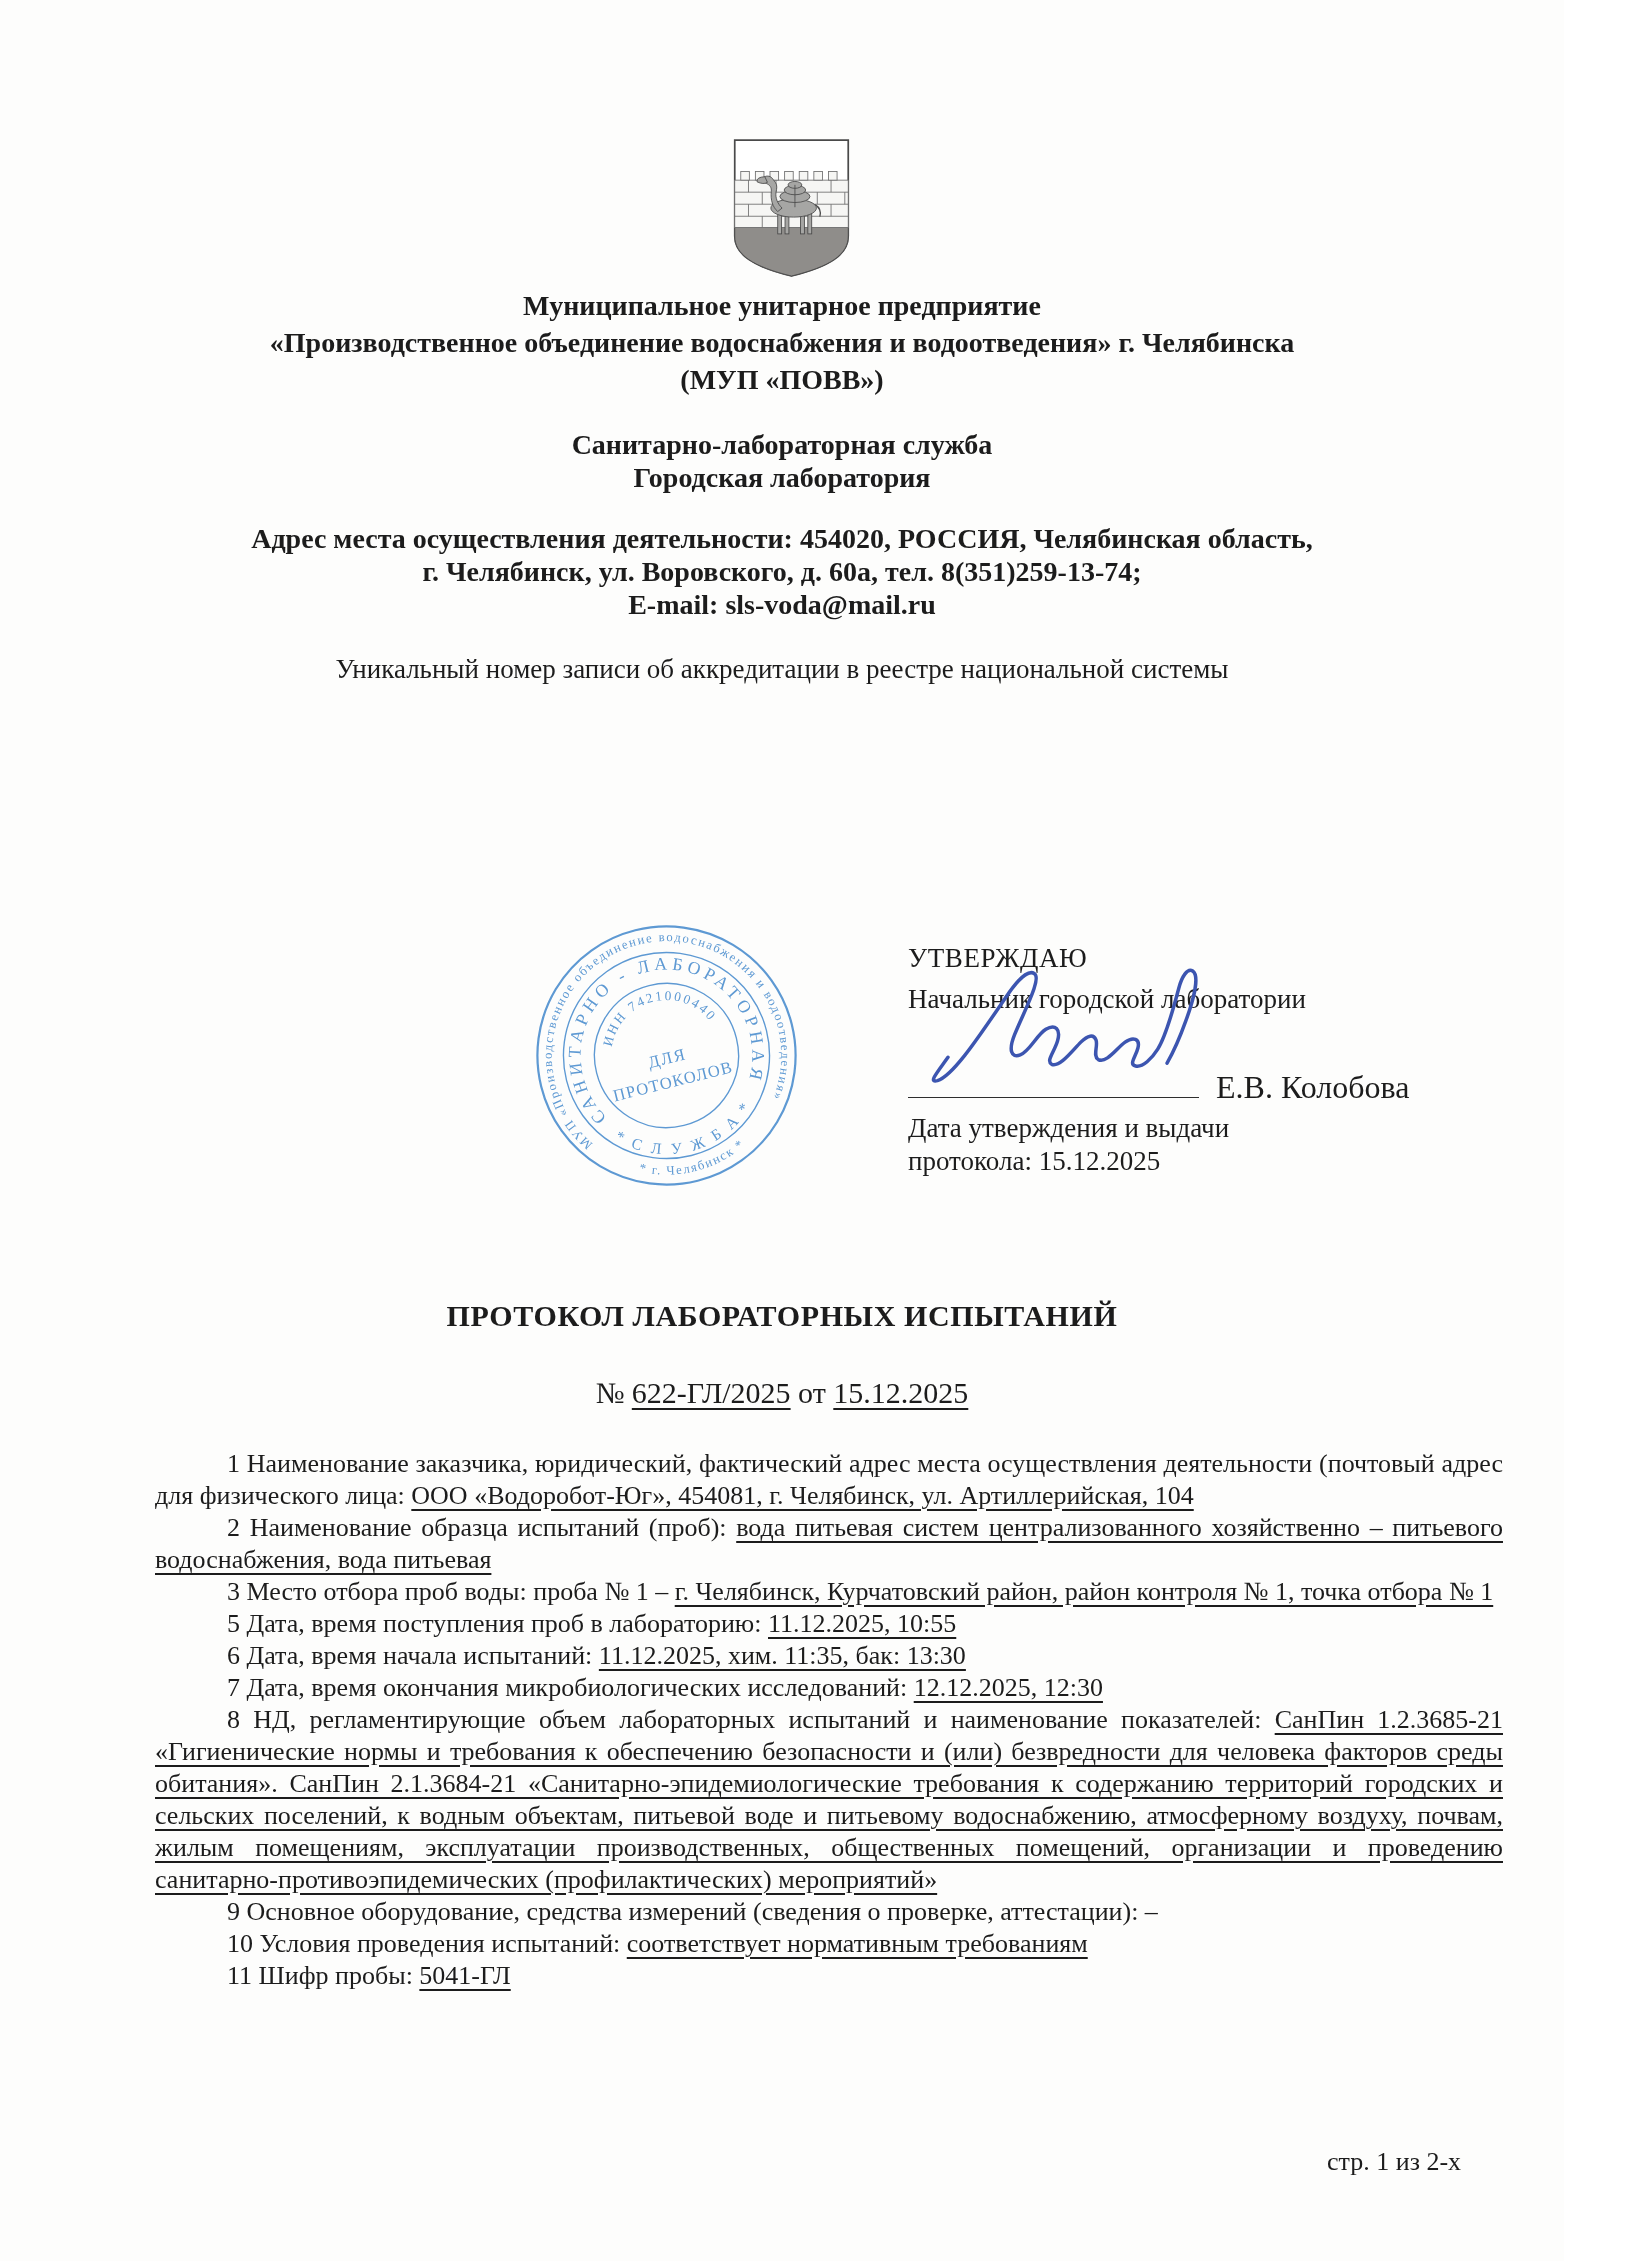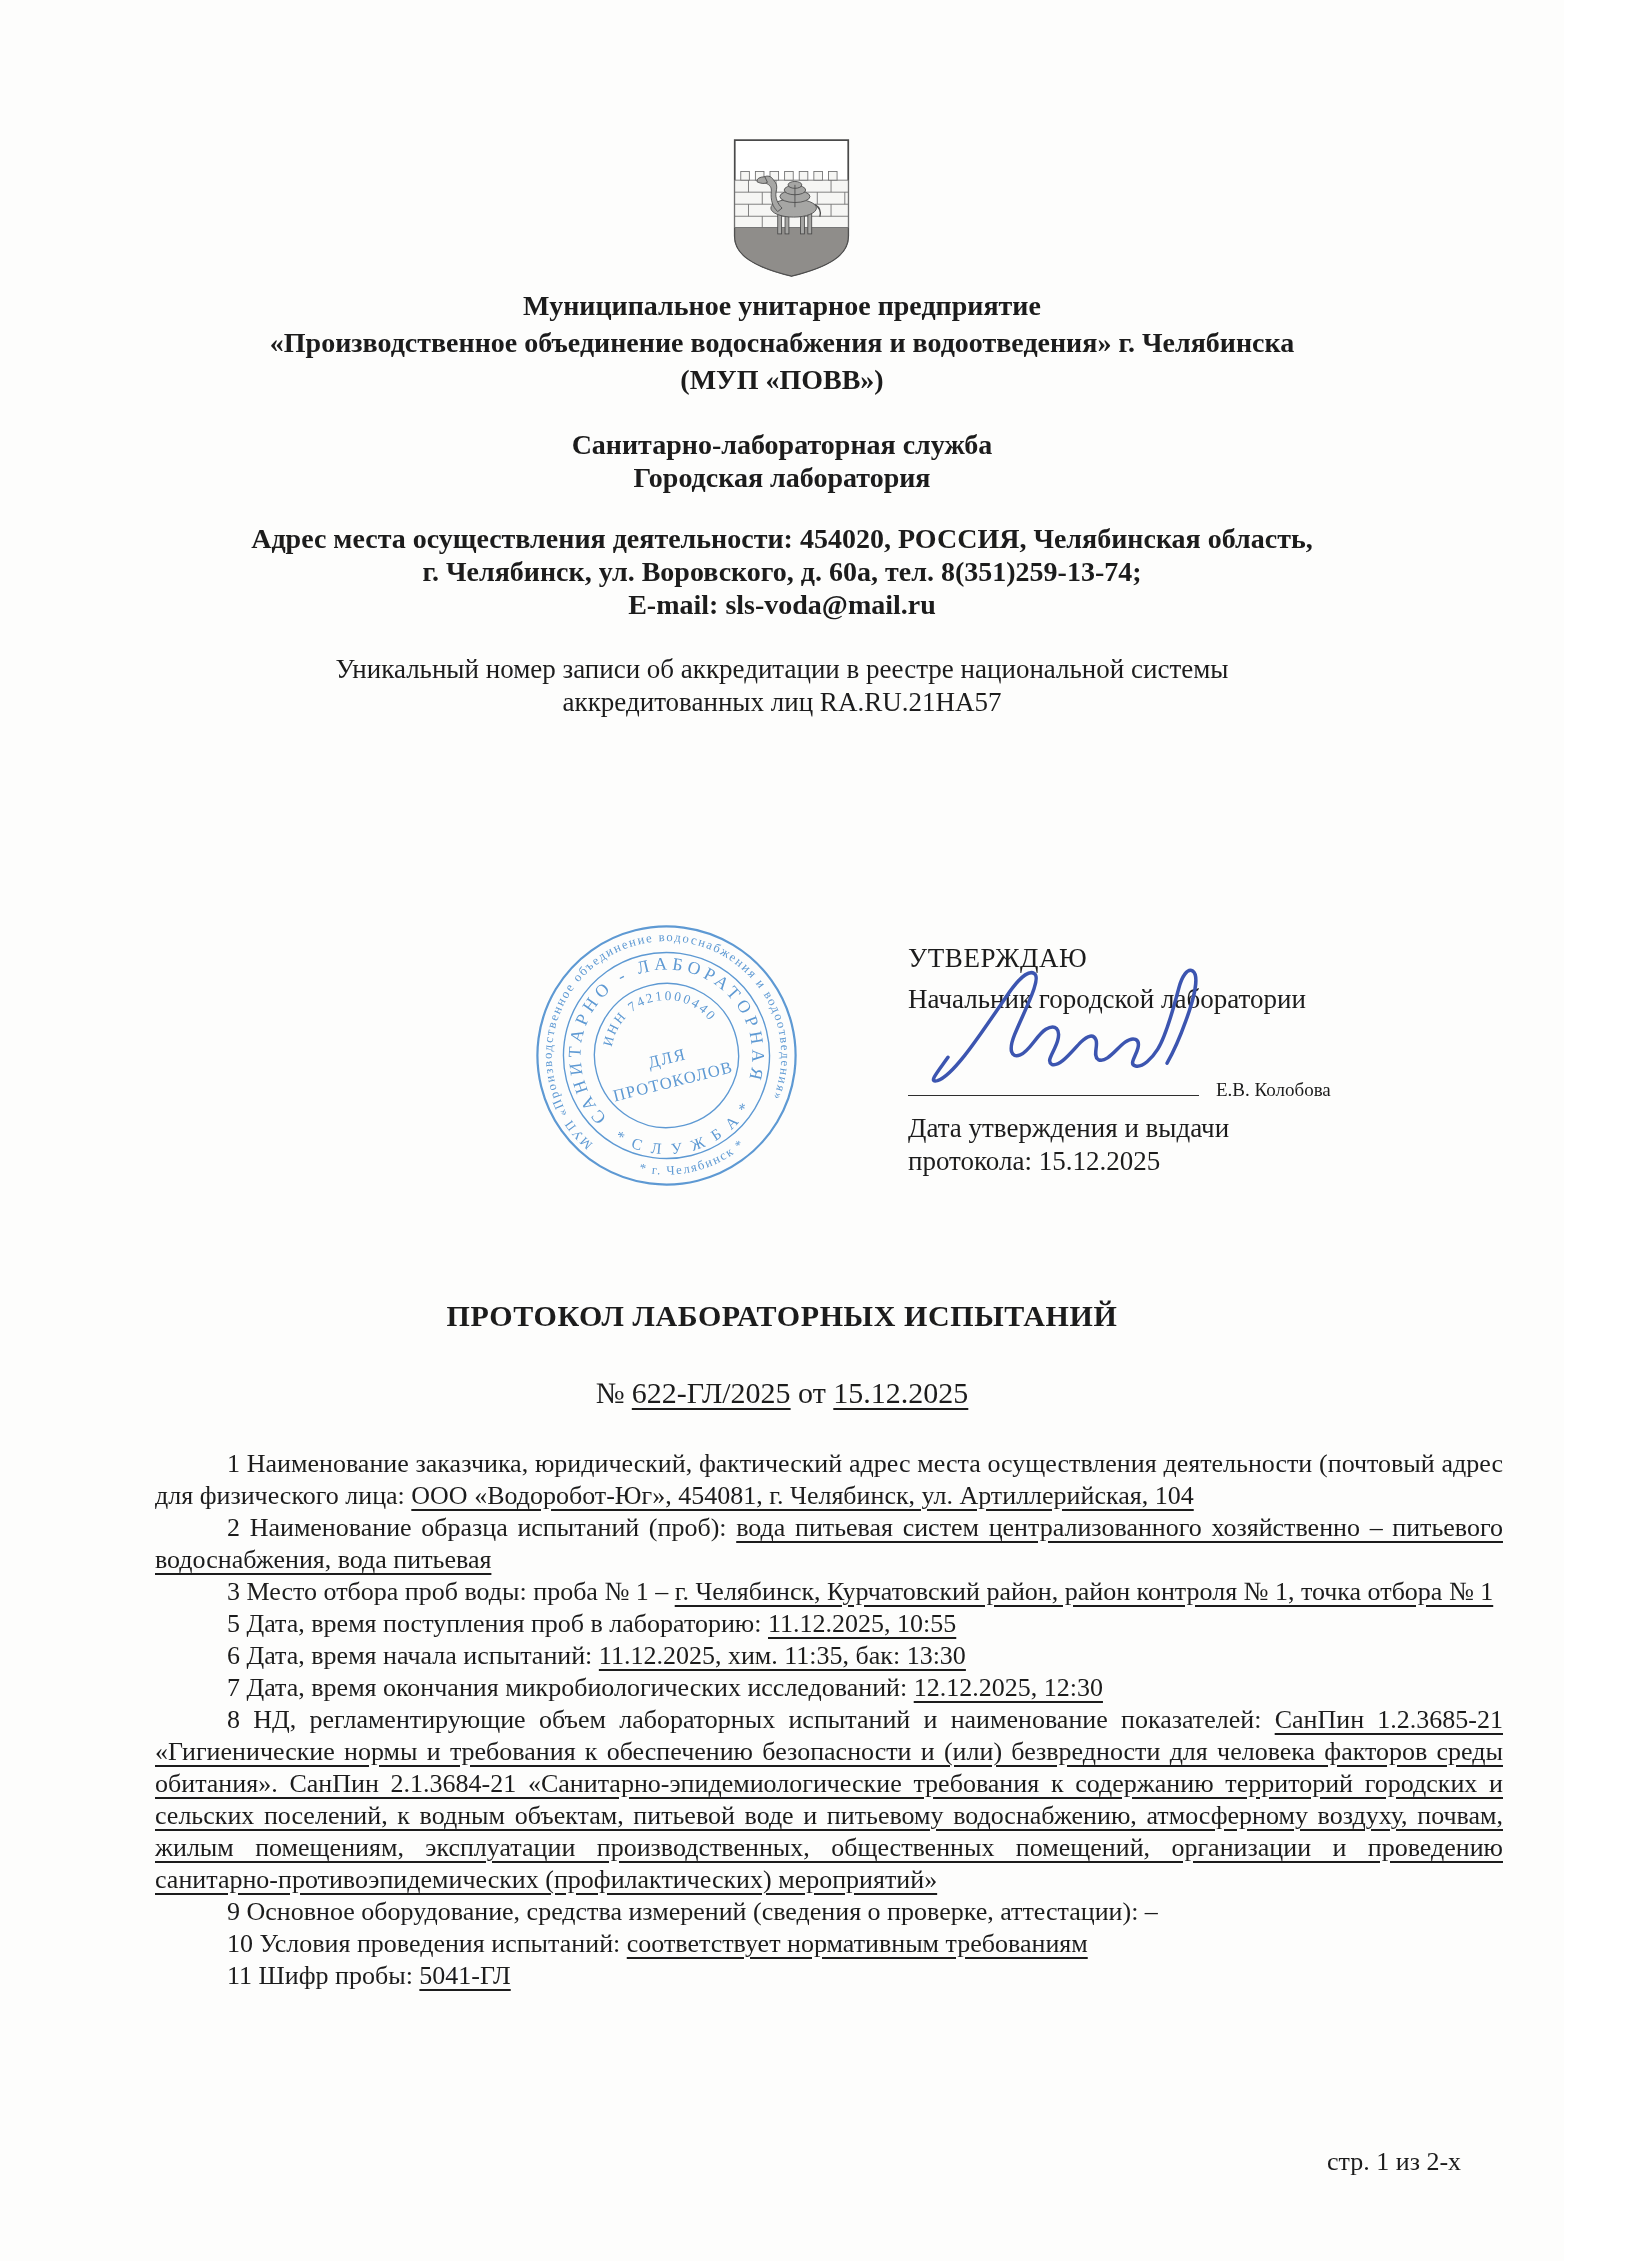--- a/index.html
+++ b/index.html
@@ -25,21 +25,21 @@
   
   .stamp{position:absolute;top:901px;left:528px;width:277px;height:309px;transform:rotate(-14deg);opacity:.9;}
   .stamp svg{width:100%;height:100%;}
   .stamp text{font-family:"Liberation Serif", serif;}
   
   .approval{position:absolute;top:942px;left:897px;width:612px;font-size:27px;line-height:33px;margin-left:11px;}
   .approval .heading{letter-spacing:0.6px;}
   .approval .position{margin-top:7.7px;}
   .sig-row{position:relative;margin-top:55px;white-space:nowrap;}
   .sig-line{display:inline-block;width:291px;border-bottom:1.9px solid #2e2e2e;height:6.4px;}
-  .sig-name{margin-left:17px;font-size:19px;}
+  .sig-name{margin-left:17px;font-size:32px;}
   .sig-ink{position:absolute;left:11.6px;top:-132px;width:303px;height:148px;pointer-events:none;}
   .approval .date1{margin-top:6.4px;}
   
   .title-block{position:absolute;top:1299px;left:0;right:0;text-align:center;}
   .title-main{font-weight:bold;font-size:30px;letter-spacing:0.6px;}
   .title-no{margin-top:43px;font-size:30px;}
   
   .body-items{position:absolute;top:1448px;left:155px;width:1348px;font-size:26px;line-height:32px;text-align:justify;}
   .body-items p{margin:0;text-indent:72px;}
   .u{text-decoration:underline;text-decoration-thickness:1.9px;text-underline-offset:4.5px;}
@@ -113,21 +113,20 @@
 
     <div class="block-gap-xs"></div>
     <div class="contacts">
       <div class="line">Адрес места осуществления деятельности: 454020, РОССИЯ, Челябинская область,</div>
       <div class="line">г. Челябинск, ул. Воровского, д. 60а, тел. 8(351)259-13-74;</div>
       <div class="line">E-mail: sls-voda@mail.ru</div>
     </div>
 
     <div class="accreditation">
       <div class="line">Уникальный номер записи об аккредитации в реестре национальной системы</div>
-      <div class="line">аккредитованных лиц RA.RU.21НА57</div>
     </div>
   </div>
 
   <div class="stamp">
     <svg viewBox="0 0 500 500" class="stamp-svg" fill="none" style="color: rgb(77, 143, 207);">
       <defs>
         <path id="outerTopArc" d="M 91,383 A 207,207 0 1 1 409,383"></path>
         <path id="outerBotArc" d="M 250,250 m -215,0 a 215,215 0 0 0 430,0"></path>
         <path id="midTopArc" d="M 123,339 A 155,155 0 1 1 377,339"></path>
         <path id="midBotArc" d="M 250,250 m -178,0 a 178,178 0 0 0 356,0"></path>

